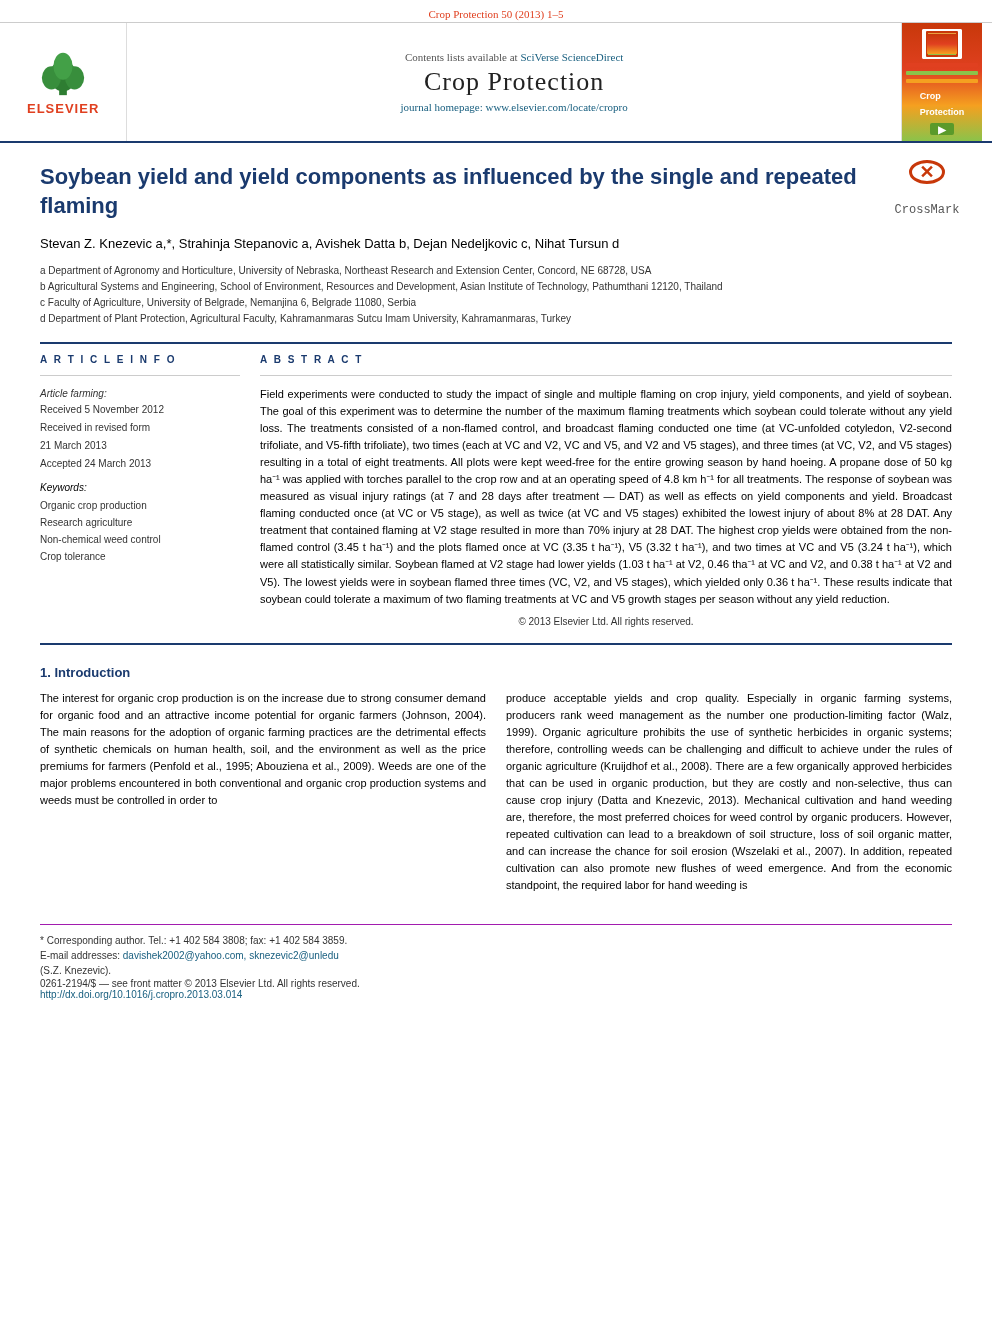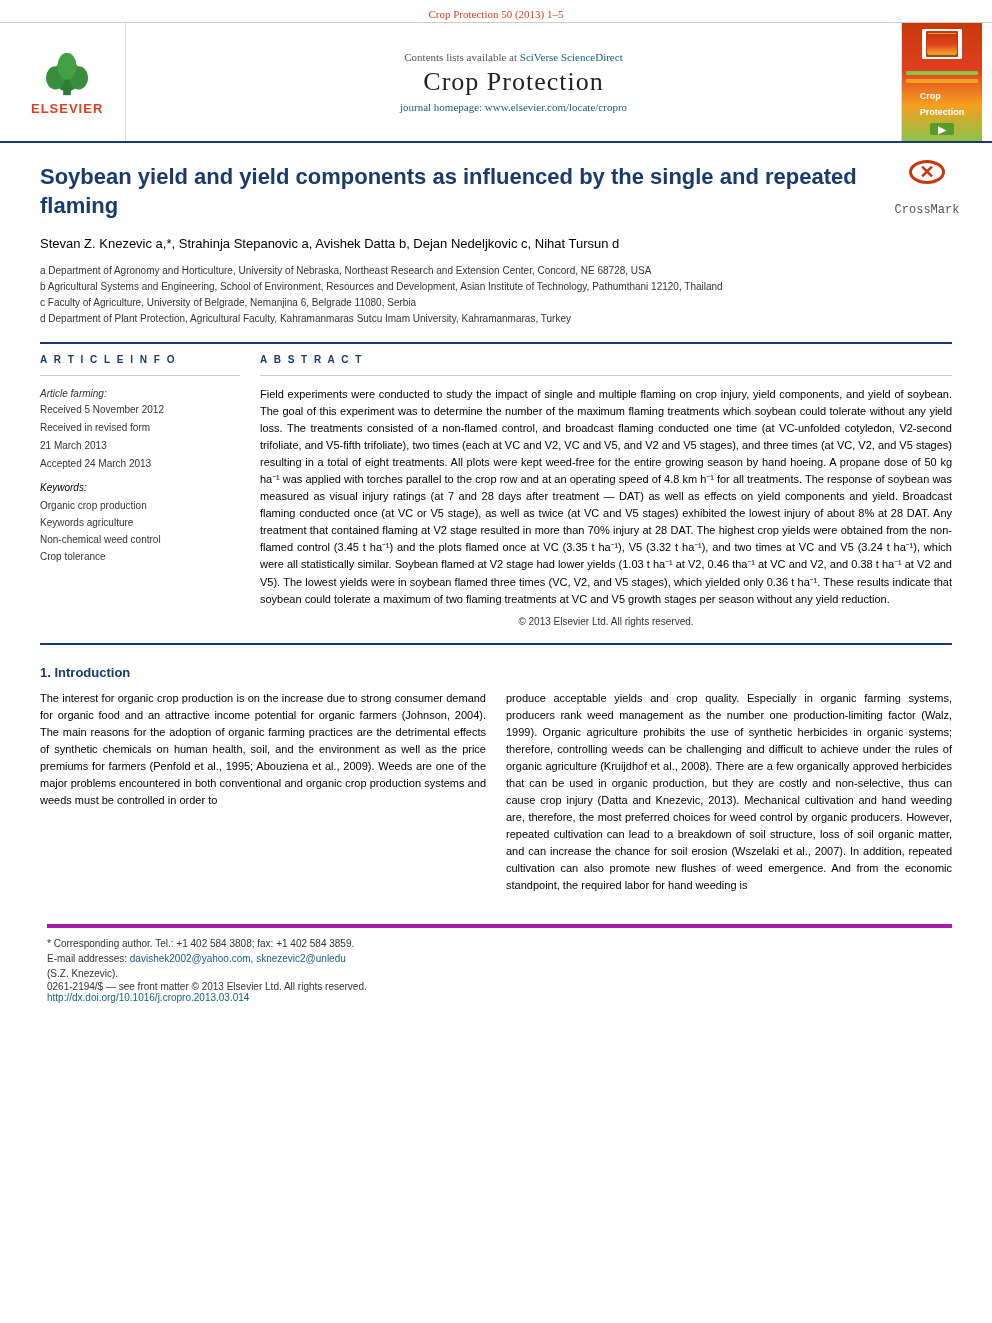--- a/index.html
+++ b/index.html
@@ -28,23 +28,22 @@
     
     .journal-header {
       display: flex;
       align-items: stretch;
       border-bottom: 2px solid #1a3a6e;
       background: #fff;
     }
     .journal-header-left {
       display: flex;
       align-items: center;
-      padding: 8px 16px;
+      padding: 8px 27px;
       min-width: 110px;
-      margin-left: 15px;
     }
     .elsevier-logo {
       display: flex;
       flex-direction: column;
       align-items: center;
       gap: 2px;
     }
     .elsevier-tree {
       width: 60px;
       height: 50px;
@@ -324,24 +323,23 @@
       font-size: 11px;
       color: #000;
       line-height: 1.55;
       text-align: justify;
     }
     .body-col p {
       margin-bottom: 10px;
     }
     
     .footer-area {
-      border-top: 4px solid #a21caf;
+      border-top: 1px solid #a21caf;
       margin-top: 20px;
       padding-top: 8px;
-      margin-left: 7px;
     }
     .footer-note {
       font-family: Arial, sans-serif;
       font-size: 10px;
       color: #333;
       line-height: 1.5;
     }
     .footer-doi {
       font-family: Arial, sans-serif;
       font-size: 10px;
@@ -454,21 +452,21 @@
         <div class="article-info-block">
           <div class="label-italic">Article farming:</div>
           <div class="date-line">Received 5 November 2012</div>
           <div class="date-line">Received in revised form</div>
           <div class="date-line">21 March 2013</div>
           <div class="date-line">Accepted 24 March 2013</div>
         </div>
         <div class="keywords-heading">Keywords:</div>
         <div class="keywords-list">
           <div>Organic crop production</div>
-          <div>Keywords agriculture</div>
+          <div>Research agriculture</div>
           <div>Non-chemical weed control</div>
           <div>Crop tolerance</div>
         </div>
       </div>
 
       <div class="col-right">
         <div class="abstract-heading">A B S T R A C T</div>
         <hr class="divider-thin">
         <div class="abstract-text">Field experiments were conducted to study the impact of single and multiple flaming on crop injury, yield components, and yield of soybean. The goal of this experiment was to determine the number of the maximum flaming treatments which soybean could tolerate without any yield loss. The treatments consisted of a non-flamed control, and broadcast flaming conducted one time (at VC-unfolded cotyledon, V2-second trifoliate, and V5-fifth trifoliate), two times (each at VC and V2, VC and V5, and V2 and V5 stages), and three times (at VC, V2, and V5 stages) resulting in a total of eight treatments. All plots were kept weed-free for the entire growing season by hand hoeing. A propane dose of 50 kg ha⁻¹ was applied with torches parallel to the crop row and at an operating speed of 4.8 km h⁻¹ for all treatments. The response of soybean was measured as visual injury ratings (at 7 and 28 days after treatment — DAT) as well as effects on yield components and yield. Broadcast flaming conducted once (at VC or V5 stage), as well as twice (at VC and V5 stages) exhibited the lowest injury of about 8% at 28 DAT. Any treatment that contained flaming at V2 stage resulted in more than 70% injury at 28 DAT. The highest crop yields were obtained from the non-flamed control (3.45 t ha⁻¹) and the plots flamed once at VC (3.35 t ha⁻¹), V5 (3.32 t ha⁻¹), and two times at VC and V5 (3.24 t ha⁻¹), which were all statistically similar. Soybean flamed at V2 stage had lower yields (1.03 t ha⁻¹ at V2, 0.46 tha⁻¹ at VC and V2, and 0.38 t ha⁻¹ at V2 and V5). The lowest yields were in soybean flamed three times (VC, V2, and V5 stages), which yielded only 0.36 t ha⁻¹. These results indicate that soybean could tolerate a maximum of two flaming treatments at VC and V5 growth stages per season without any yield reduction.</div>
         <div class="copyright-line">© 2013 Elsevier Ltd. All rights reserved.</div>

